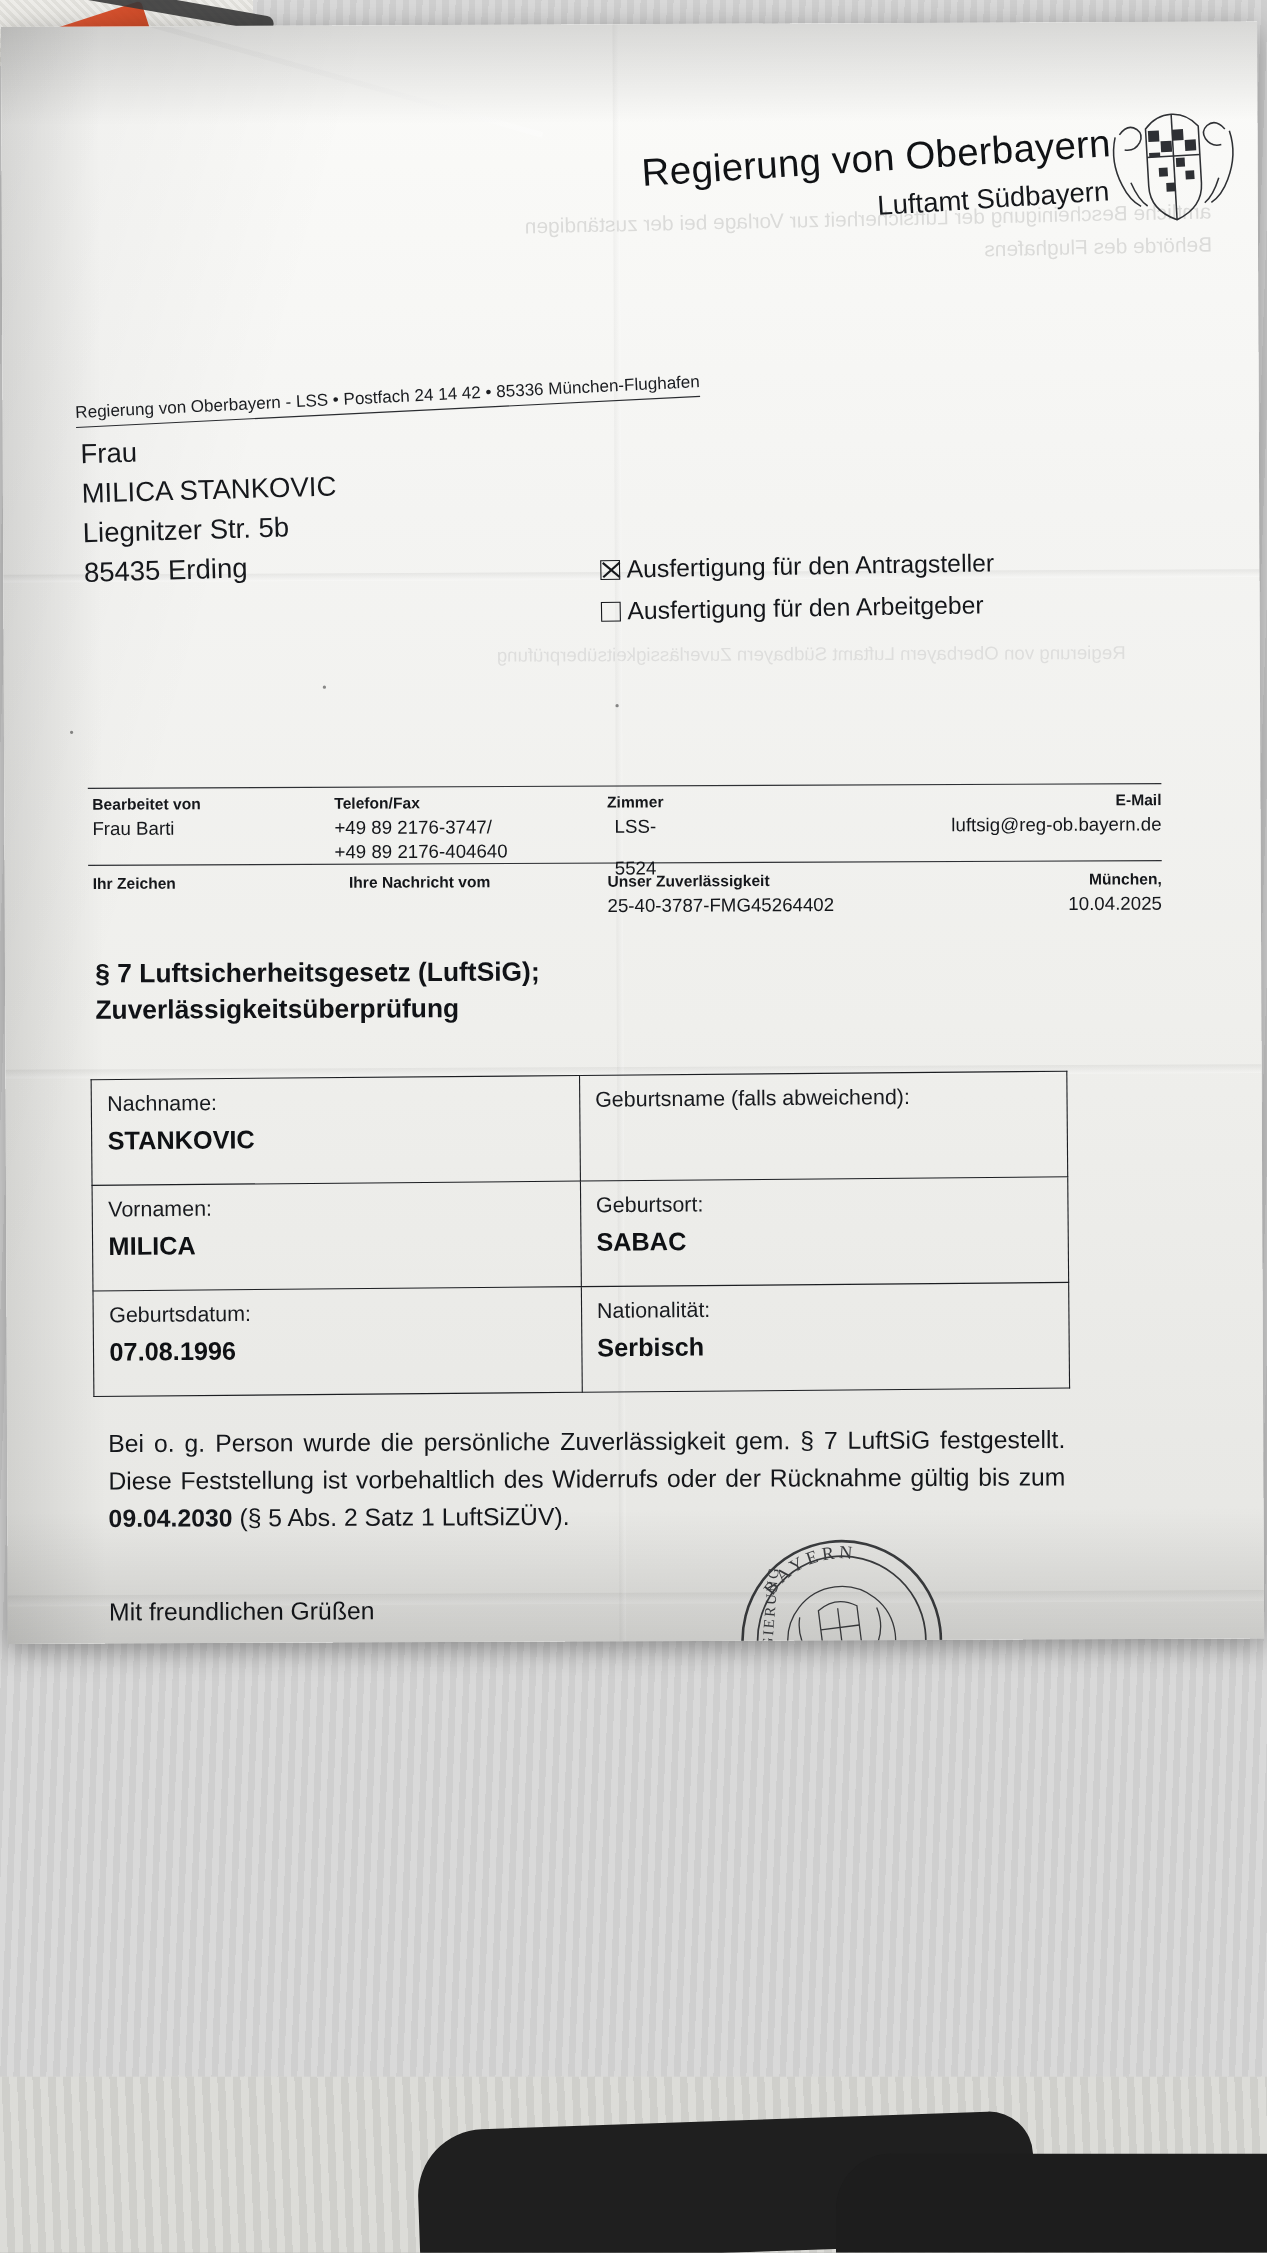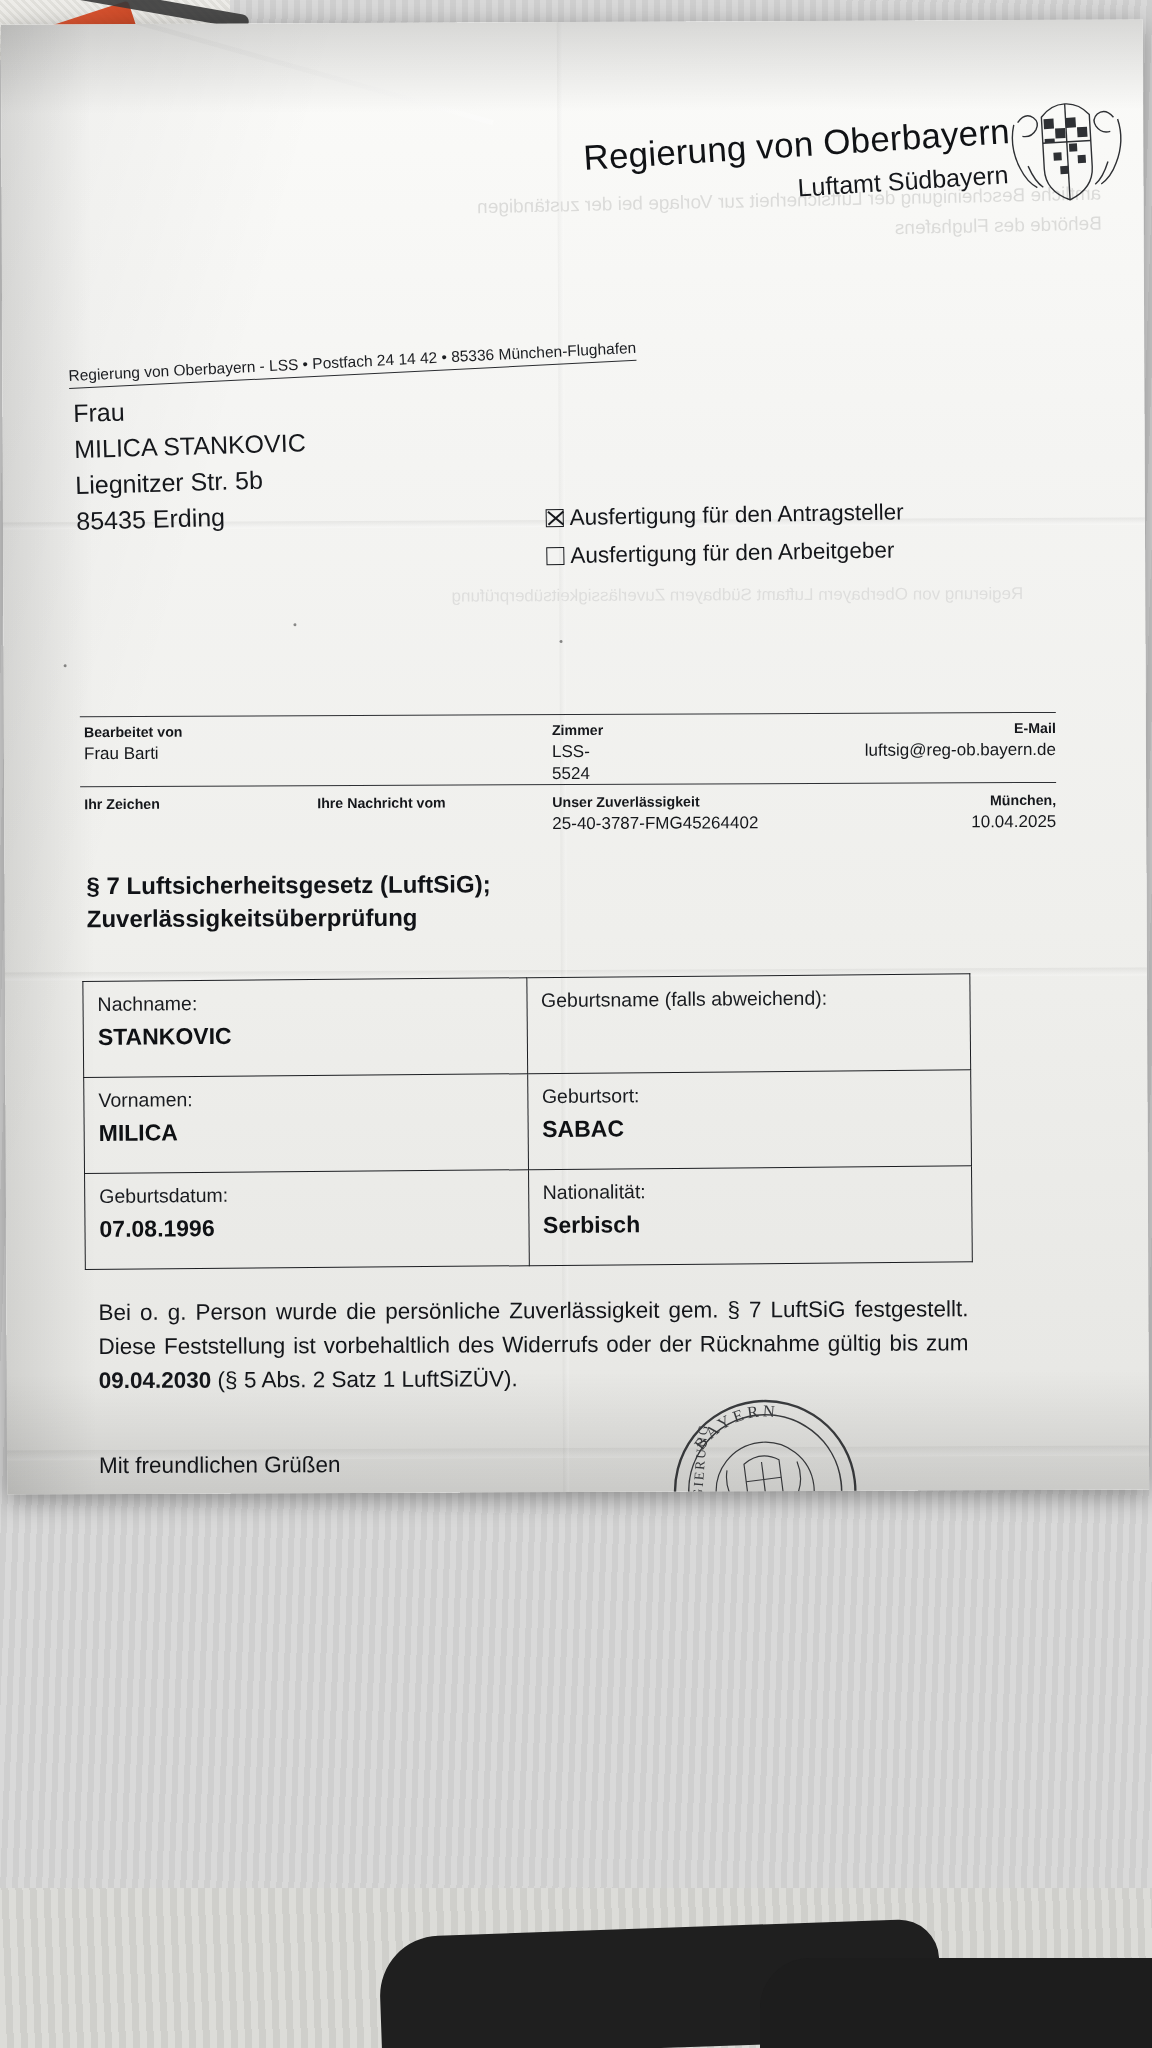--- a/index.html
+++ b/index.html
@@ -212,21 +212,21 @@
   .meta {
     position: absolute;
     font-size: 14.5px;
     color: #15171b;
   }
   .meta .lbl { font-weight: bold; font-size: 14.2px; }
   .meta .val { font-size: 17px; margin-top: 3px; line-height: 22px; }
 
   .m-bearb  { left: 80px;  top: 700px; }
   .m-tel    { left: 300px; top: 700px; }
-  .m-zim    { left: 548px; top: 700px; }
+  .m-zim    { left: 548px; top: 700px; text-align: center; }
   .m-mail   { left: 740px; top: 700px; width: 312px; text-align: right; }
 
   .m-zeich  { left: 80px;  top: 772px; }
   .m-nachr  { left: 313px; top: 772px; }
   .m-gesch  { left: 548px; top: 772px; }
   .m-muen   { left: 740px; top: 772px; width: 312px; text-align: right; }
 
   
   .subject {
     position: absolute;
@@ -384,24 +384,29 @@
       </div>
     </div>
 
     <div class="rule r1"></div>
     <div class="rule r2"></div>
 
     <div class="meta m-bearb">
       <div class="lbl">Bearbeitet von</div>
       <div class="val">Frau Barti</div>
     </div>
+    <div class="meta m-tel">
+      <div class="lbl">Telefon/Fax</div>
+      <div class="val">+49 89 2176-3747/</div>
+      <div class="val" style="margin-top:0">+49 89 2176-404640</div>
+    </div>
     <div class="meta m-zim">
       <div class="lbl">Zimmer</div>
       <div class="val">LSS-</div>
-      <div class="val" style="margin-top:0">5524</div>
+      <div class="val" style="margin-top:16px">5524</div>
     </div>
     <div class="meta m-mail">
       <div class="lbl">E-Mail</div>
       <div class="val">luftsig@reg-ob.bayern.de</div>
     </div>
 
     <div class="meta m-zeich">
       <div class="lbl">Ihr Zeichen</div>
     </div>
     <div class="meta m-nachr">

